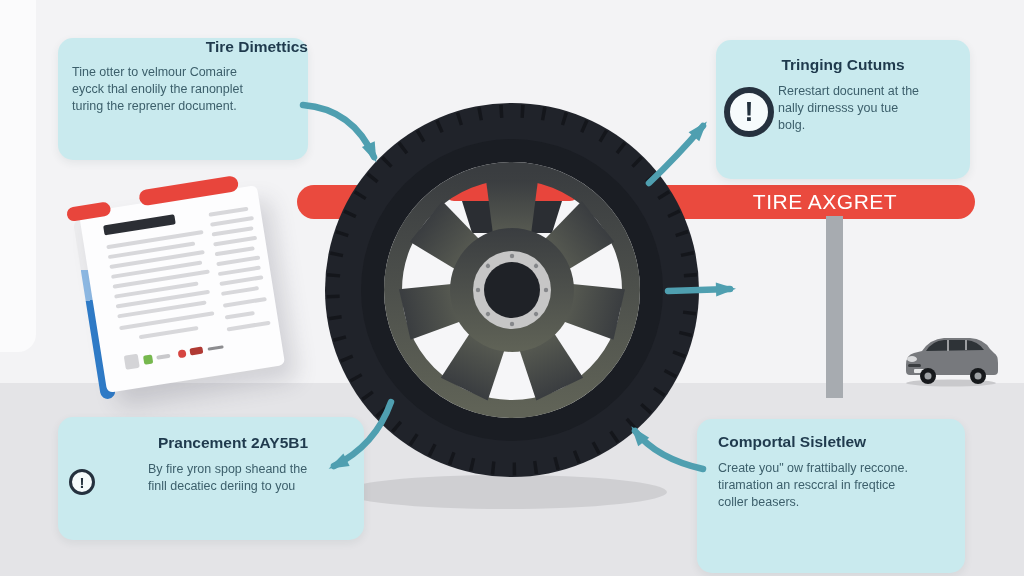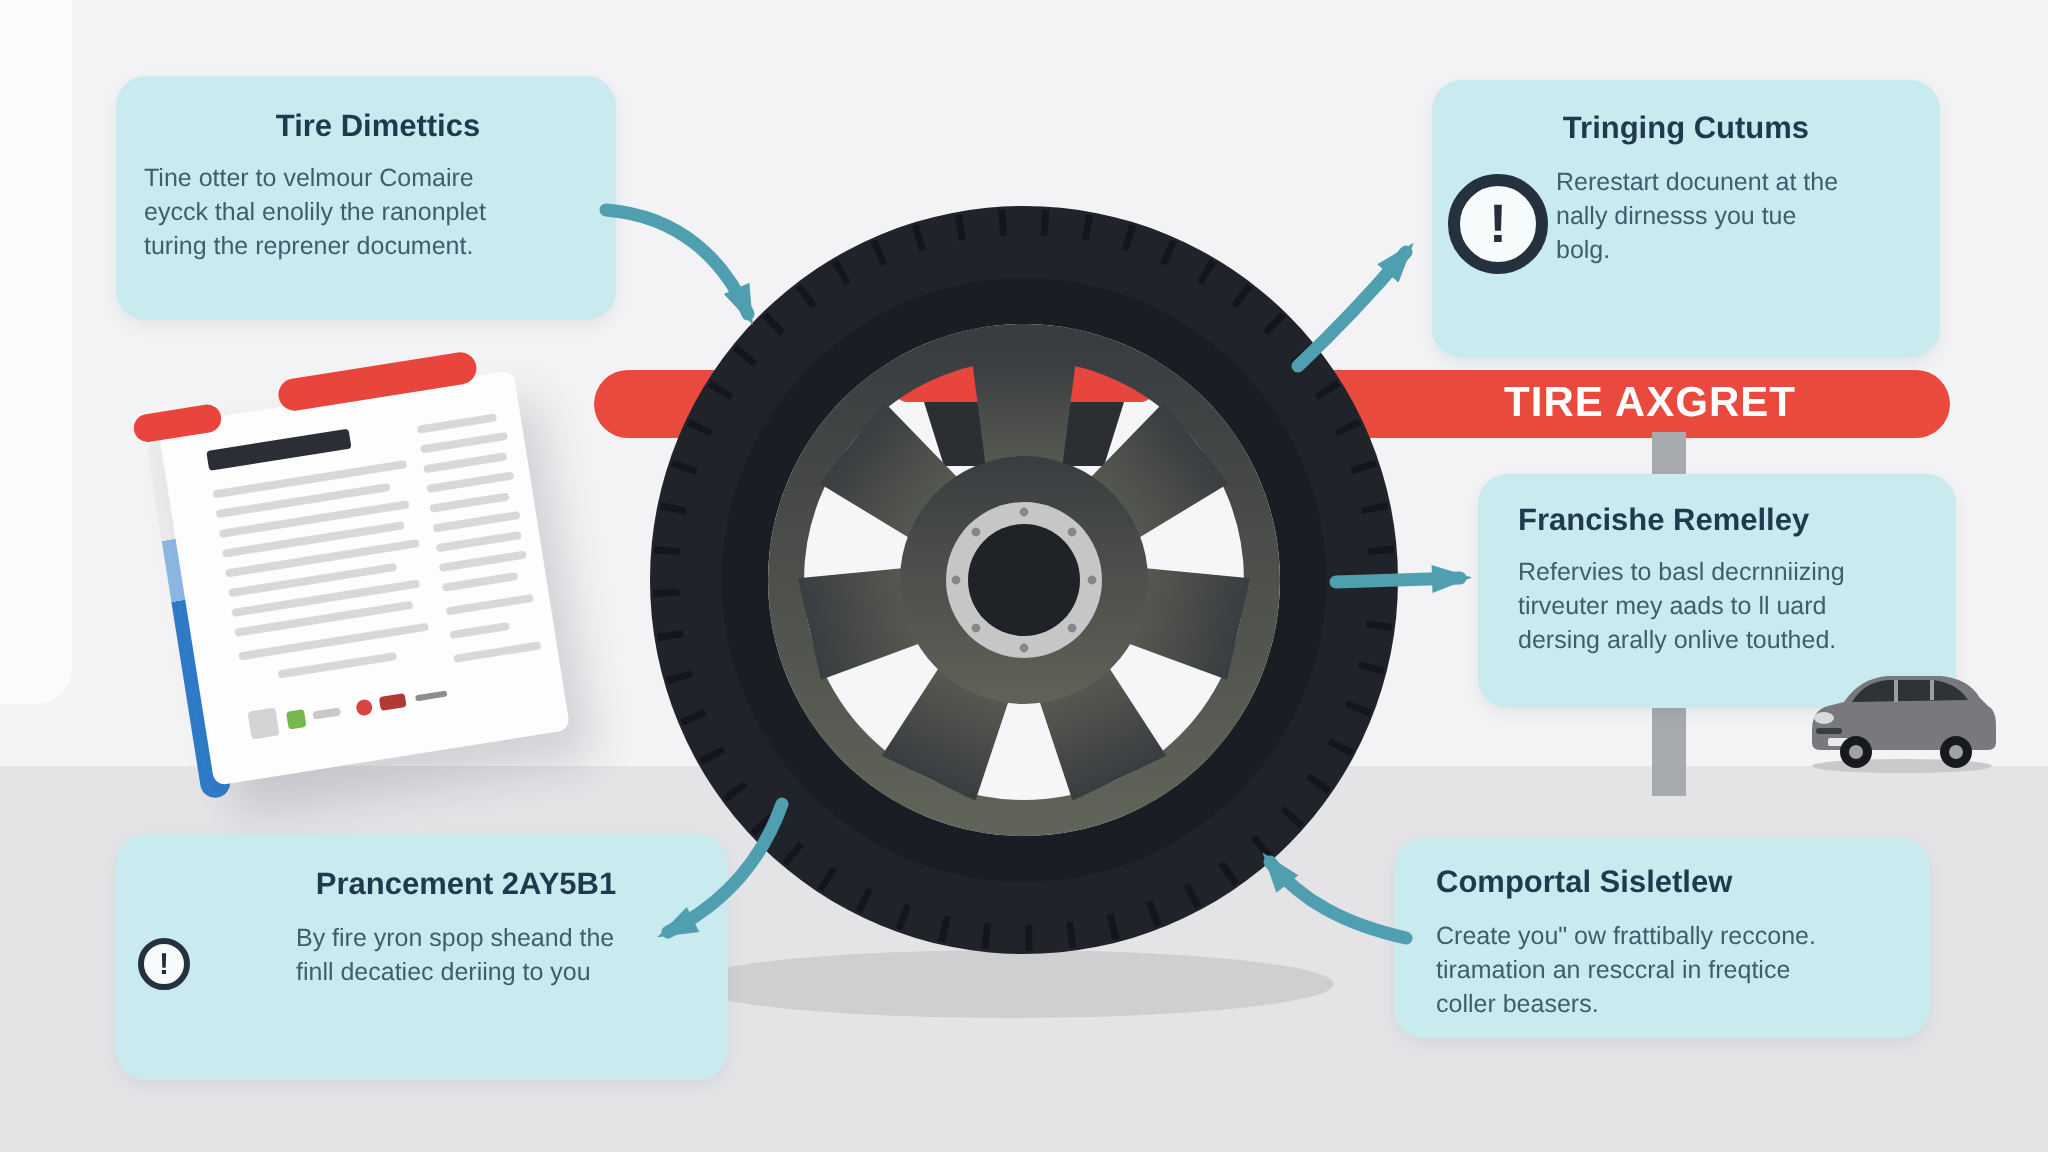--- a/index.html
+++ b/index.html
@@ -2,36 +2,36 @@
 <html><head>
 <meta charset="utf-8">
 <style>
   html,body{margin:0;padding:0;}
   body{font-family:"Liberation Sans","DejaVu Sans",sans-serif;}
   .stage{position:relative;width:1024px;height:576px;overflow:hidden;background:#f3f3f5;}
   .left-strip{position:absolute;left:-22px;top:-20px;width:58px;height:372px;background:#fbfbfc;border-radius:18px;}
   .floor{position:absolute;left:0;top:383px;width:1024px;height:193px;background:#e4e4e7;}
   
   .banner{position:absolute;left:297px;top:185px;width:678px;height:34px;background:#ea4a3e;border-radius:17px;}
-  .banner-label{position:absolute;left:528px;top:50%;transform:translate(-50%,-50%);color:#ffffff;font-weight:bold;font-size:21px;letter-spacing:.5px;white-space:nowrap;}
+  .banner-label{position:absolute;left:528px;top:50%;transform:translate(-50%,-50%);color:#ffffff;font-weight:normal;font-size:21px;letter-spacing:.5px;white-space:nowrap;}
   .post{position:absolute;left:826px;top:216px;width:17px;height:182px;background:#a7abb0;}
   
   .box{position:absolute;background:#c9eaee;border-radius:15px;box-shadow:0 3px 8px rgba(40,60,70,.08);color:#3c5f6b;}
   .box .title{font-weight:bold;font-size:15.5px;color:#1f3a4d;}
   .box .body{font-size:12.5px;line-height:1.34;white-space:pre-line;}
   .box-tl{left:58px;top:38px;width:250px;height:122px;}
-  .box-tl .title{text-align:center;margin-top:17px;padding-left:12px;}
+  .box-tl .title{text-align:right;margin-top:0;padding-left:12px;}
   .box-tl .body{margin:8px 12px 0 14px;}
   .box-tr{left:716px;top:40px;width:254px;height:139px;}
   .box-tr .title{text-align:center;margin-top:16px;}
   .box-tr .body{margin:9px 10px 0 62px;}
   .box-mr{left:739px;top:237px;width:239px;height:117px;}
   .box-mr .title{margin:15px 0 0 20px;}
   .box-mr .body{margin:8px 8px 0 20px;}
-  .box-br{left:697px;top:419px;width:268px;height:100px;}
+  .box-br{left:697px;top:419px;width:268px;height:154px;}
   .box-br .title{margin:14px 0 0 21px;}
   .box-br .body{margin:9px 8px 0 21px;}
   .box-bl{left:58px;top:417px;width:262px;height:123px;padding-left:44px;}
   .box-bl .title{text-align:center;margin-top:17px;}
   .box-bl .body{margin:9px 10px 0 46px;}
   .alert-icon{position:absolute;background:#f6fbfc;border-radius:50%;display:flex;align-items:center;justify-content:center;color:#22303c;font-weight:bold;}
   .alert-big{left:8px;top:47px;width:50px;height:50px;border:6px solid #25313e;box-sizing:border-box;font-size:27px;}
   .alert-small{left:11px;top:52px;width:26px;height:26px;border:3px solid #25313e;box-sizing:border-box;font-size:15px;}
   
   .doc{position:absolute;left:92px;top:198px;width:180px;height:182px;transform:rotate(-9deg);}
@@ -147,26 +147,20 @@
   </div>
 
   <div class="box box-tr">
     <div class="title">Tringing Cutums</div>
     <div class="alert-icon alert-big">!</div>
     <div class="body">Rerestart docunent at the
 nally dirnesss you tue
 bolg.</div>
   </div>
 
-  <div class="box box-mr">
-    <div class="title">Francishe Remelley</div>
-    <div class="body">Refervies to basl decrnniizing
-tirveuter mey aads to ll uard
-dersing arally onlive touthed.</div>
-  </div>
 
   <div class="box box-br">
     <div class="title">Comportal Sisletlew</div>
     <div class="body">Create you" ow frattibally reccone.
 tiramation an resccral in freqtice
 coller beasers.</div>
   </div>
 
   <div class="box box-bl">
     <div class="title">Prancement 2AY5B1</div>

